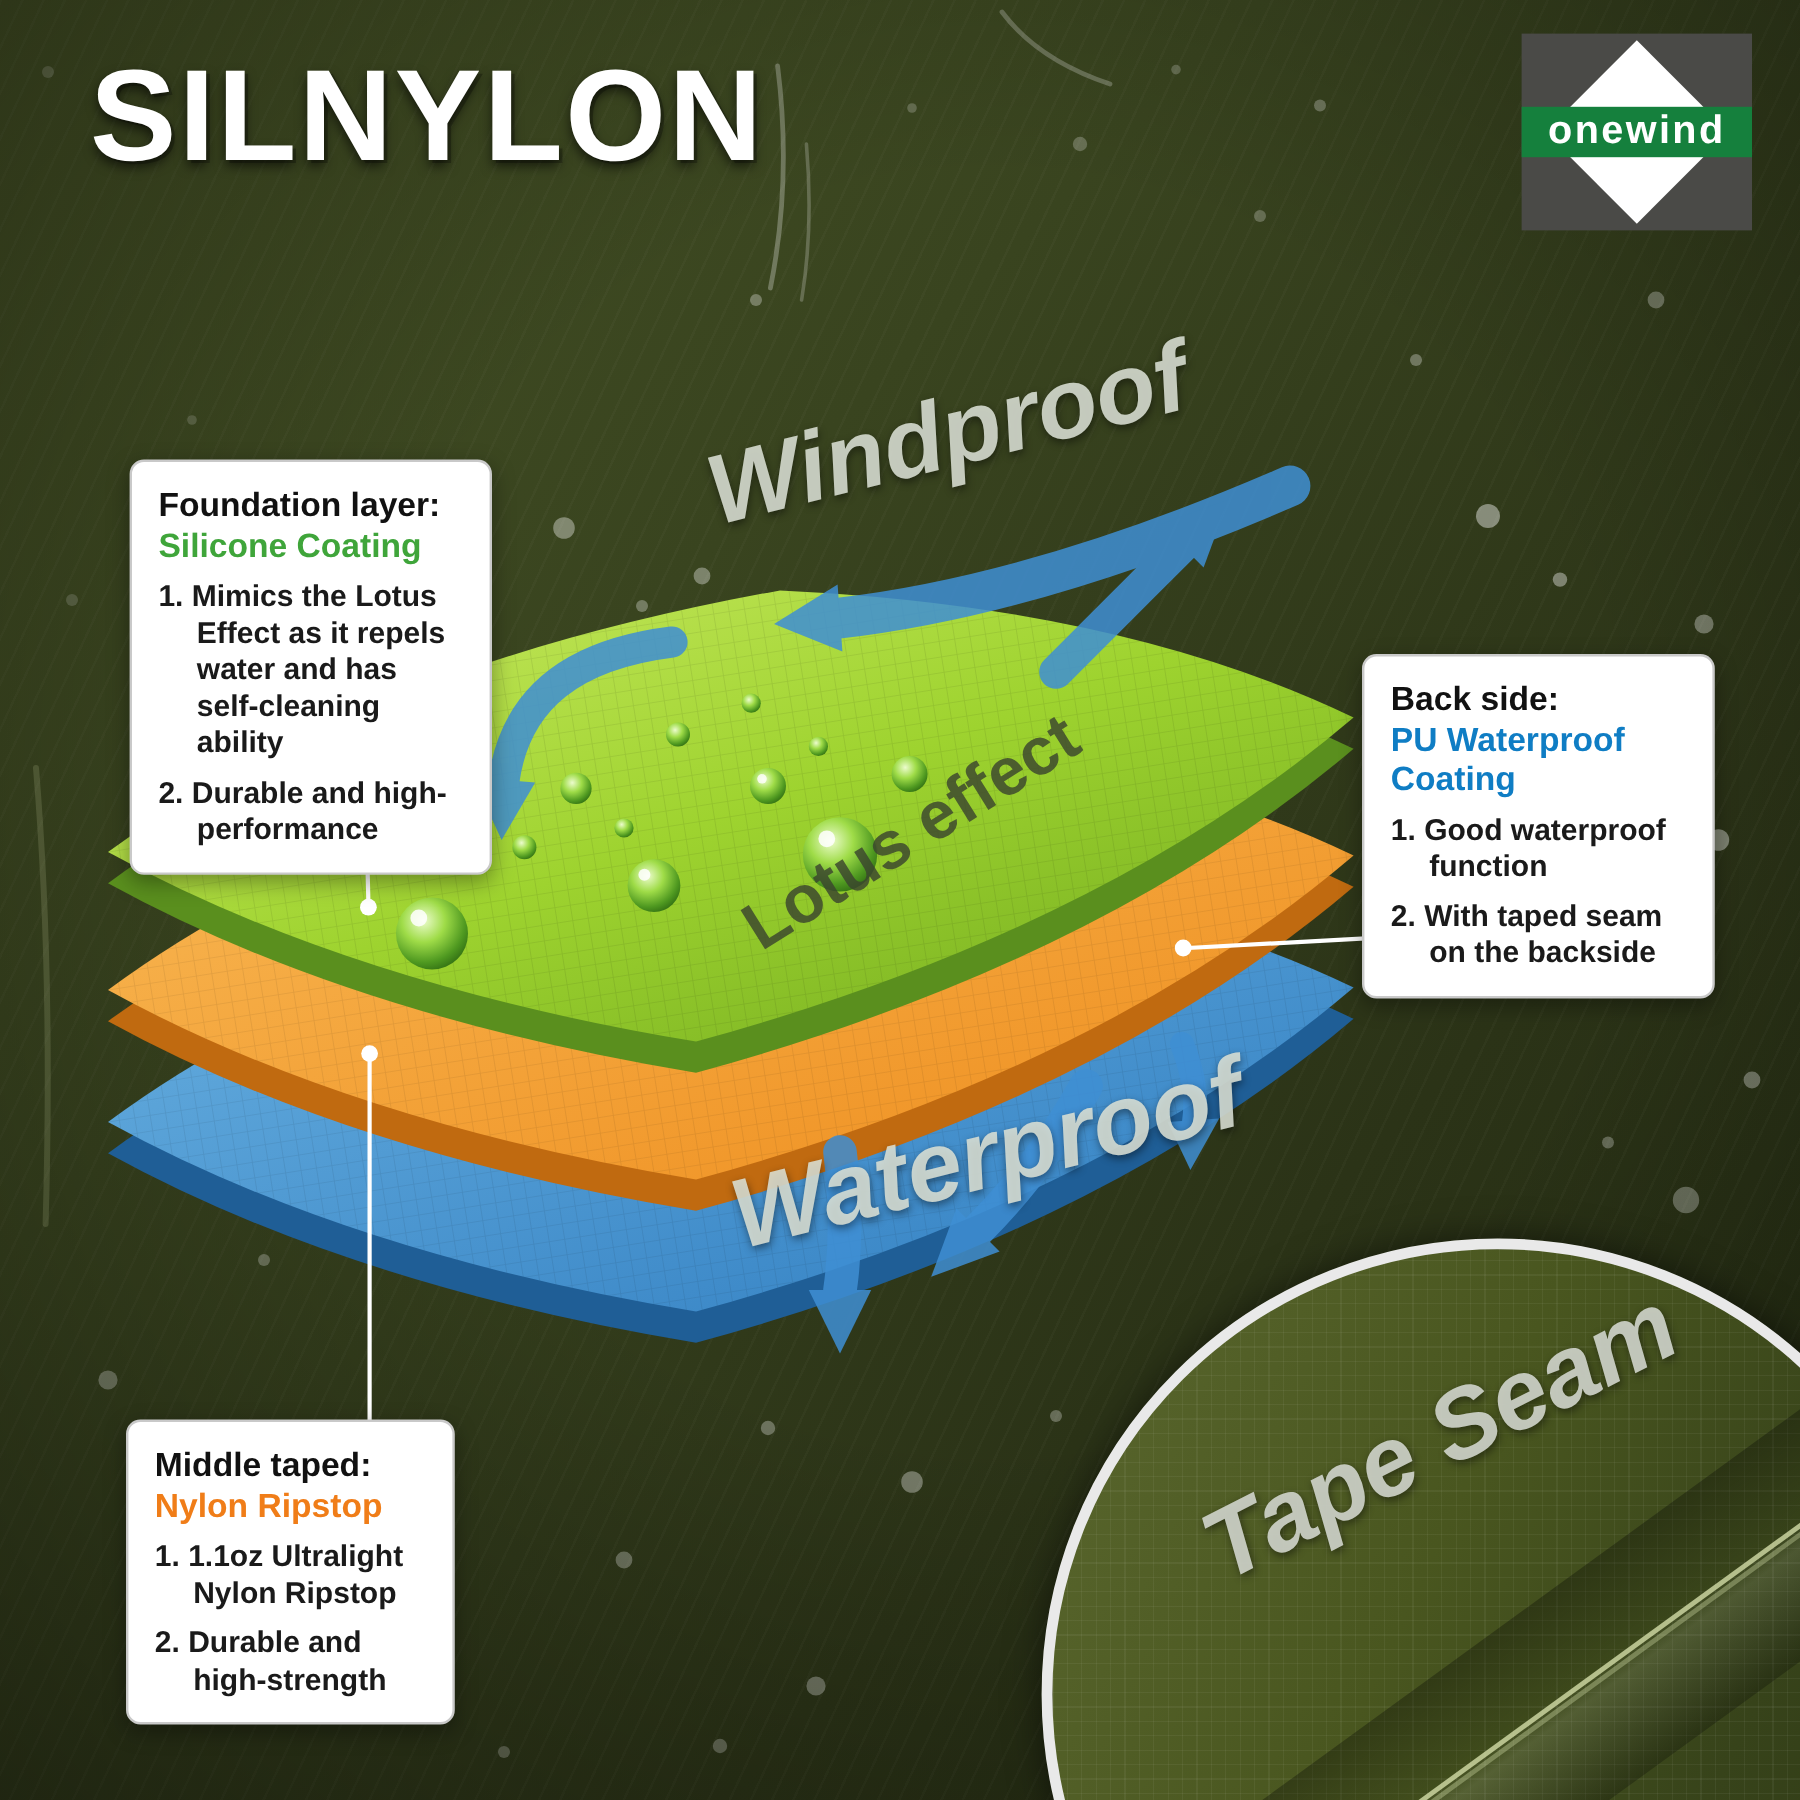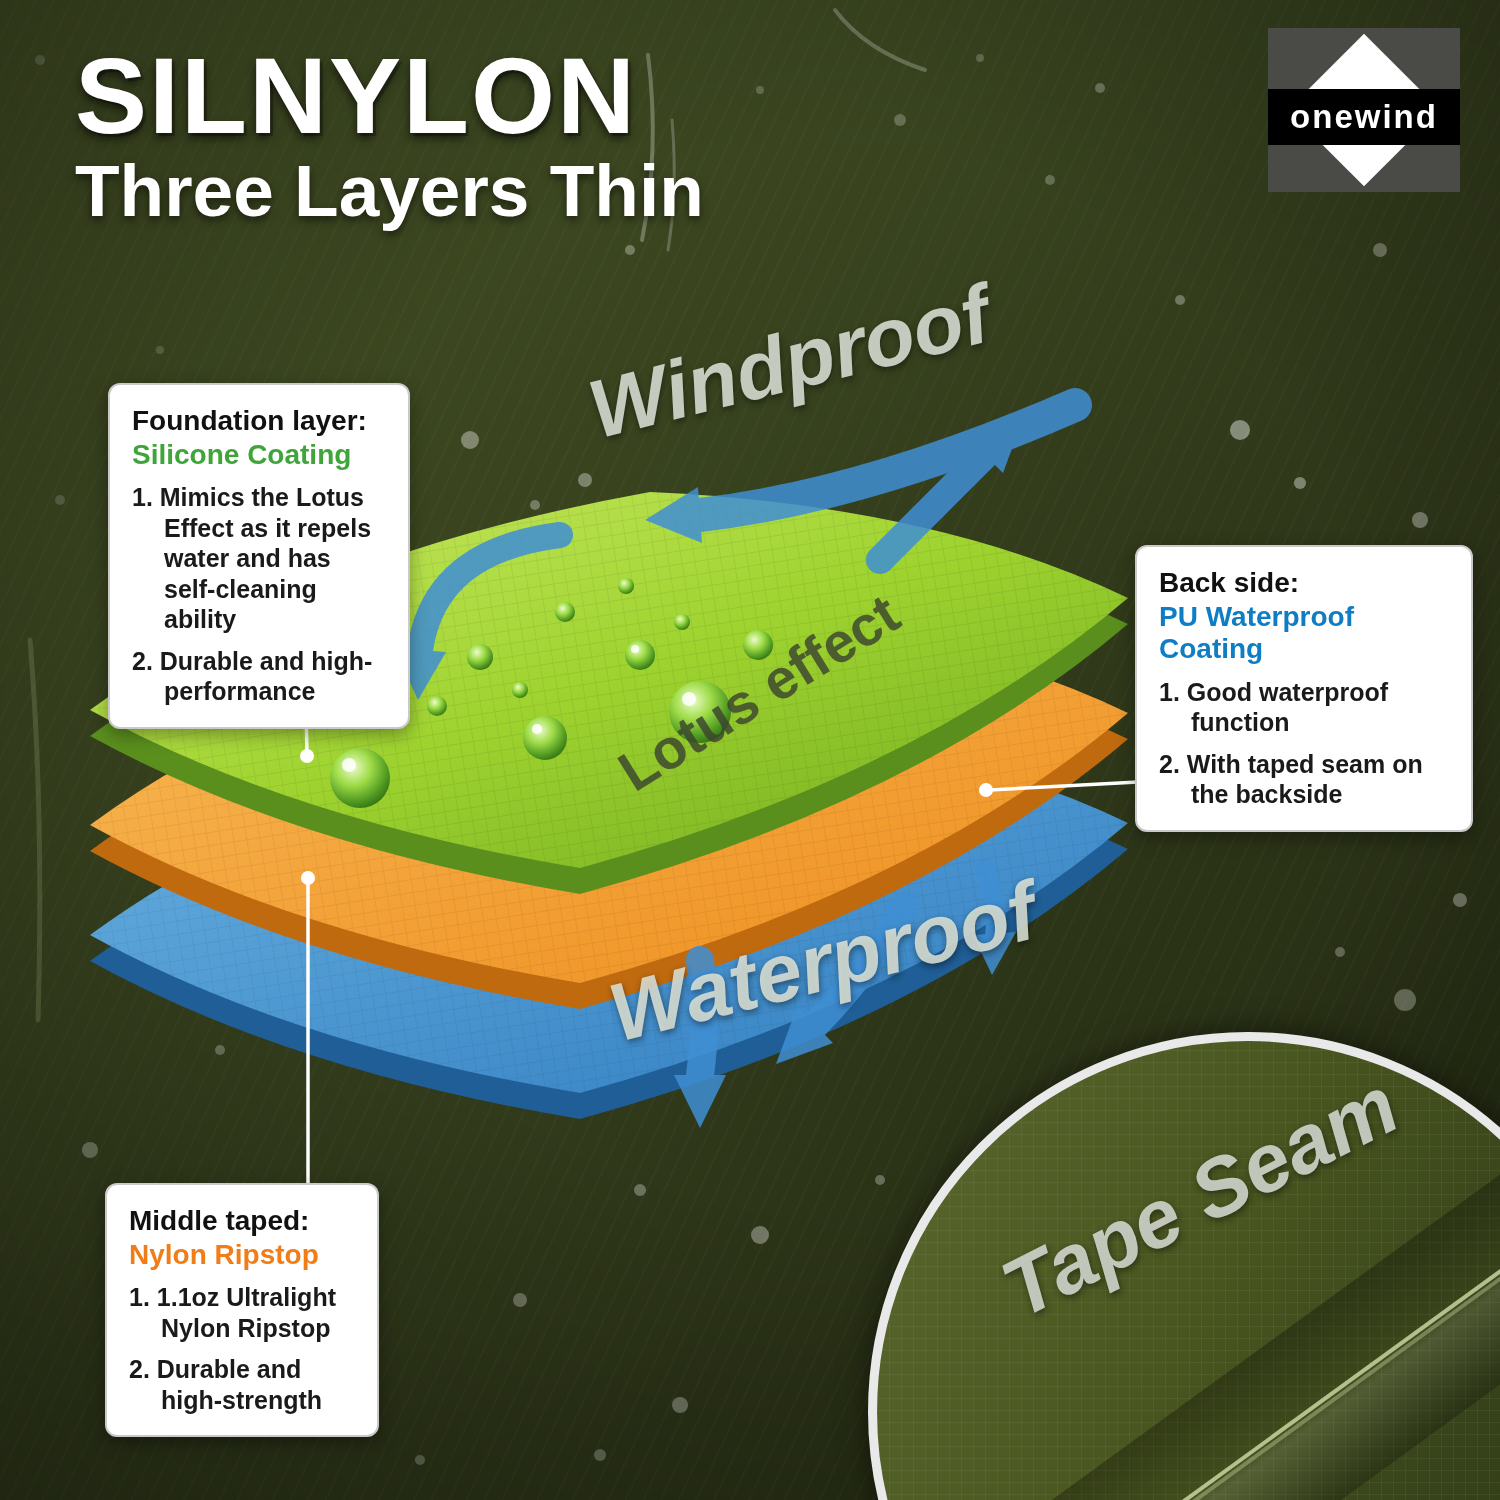--- a/index.html
+++ b/index.html
@@ -32,22 +32,22 @@
   
   .logo {
     position:absolute; left:1268px; top:28px; width:192px; height:164px; z-index:5;
     background:#4a4a47; display:flex; align-items:center; justify-content:center;
   }
   .logo .diamond {
     position:absolute; width:108px; height:108px; background:#ffffff;
     left:42px; top:28px; transform:rotate(45deg);
   }
   .logo .band {
-    position:absolute; left:0; top:61px; width:100%; height:56px; background:#000000;
-    display:flex; align-items:center; justify-content:center;
+    position:absolute; left:0; top:61px; width:100%; height:42px; background:#15803d;
+    display:flex; align-items:flex-start; justify-content:center;
   }
   .logo .band span {
     color:#ffffff; font-weight:bold; font-size:33px; letter-spacing:2px;
   }
 
   
   .wm {
     position:absolute; z-index:3; font-weight:bold; font-style:italic;
     color:rgba(219,224,213,0.88); text-shadow:0 3px 7px rgba(0,0,0,0.45);
     white-space:nowrap; pointer-events:none;
@@ -71,21 +71,21 @@
   .callout .heading { font-size:28px; font-weight:bold; color:#111111; line-height:1.15; }
   .callout .coating { font-size:28px; font-weight:bold; line-height:1.15; margin-top:2px; }
   .coating-green  { color:var(--silicone-green,#3fa53a); }
   .coating-blue   { color:var(--pu-blue,#0f7dc4); }
   .coating-orange { color:var(--ripstop-orange,#f07d18); }
   .callout .item {
     font-size:25px; font-weight:bold; color:#1a1a1a; line-height:1.22;
     margin-top:11px; padding-left:32px; text-indent:-32px;
   }
   .co-foundation { left:108px;  top:383px;  width:302px; }
-  .co-backside   { left:1135px; top:545px;  width:338px; }
+  .co-backside   { left:1135px; top:545px;  width:294px; }
   .co-middle     { left:105px;  top:1183px; width:274px; }
 
   
   .inset {
     position:absolute; left:868px; top:1032px; width:760px; height:760px; z-index:4;
     border-radius:50%; border:9px solid #e9e9e9; overflow:hidden;
     background:
       repeating-linear-gradient(0deg,  rgba(255,255,255,0.05) 0 1px, transparent 1px 12px),
       repeating-linear-gradient(90deg, rgba(255,255,255,0.05) 0 1px, transparent 1px 12px),
       linear-gradient(115deg, #5a672e 0%, #49561f 40%, #37431a 70%, #2c3614 100%);
@@ -241,21 +241,20 @@
       <circle cx="307" cy="756" r="7" fill="#ffffff" stroke="none"></circle>
       <line x1="308" y1="1185" x2="308" y2="882"></line>
       <circle cx="308" cy="878" r="7" fill="#ffffff" stroke="none"></circle>
       <line x1="1138" y1="782" x2="990" y2="790"></line>
       <circle cx="986" cy="790" r="7" fill="#ffffff" stroke="none"></circle>
     </g>
   </svg>
 
   <div class="title-block">
     <h1>SILNYLON</h1>
-    <div class="subtitle">Three Layers Thin</div>
   </div>
 
   <div class="logo">
     <div class="diamond"></div>
     <div class="band">
       <span>onewind</span>
     </div>
   </div>
 
   <div class="wm wm-windproof">Windproof</div>

